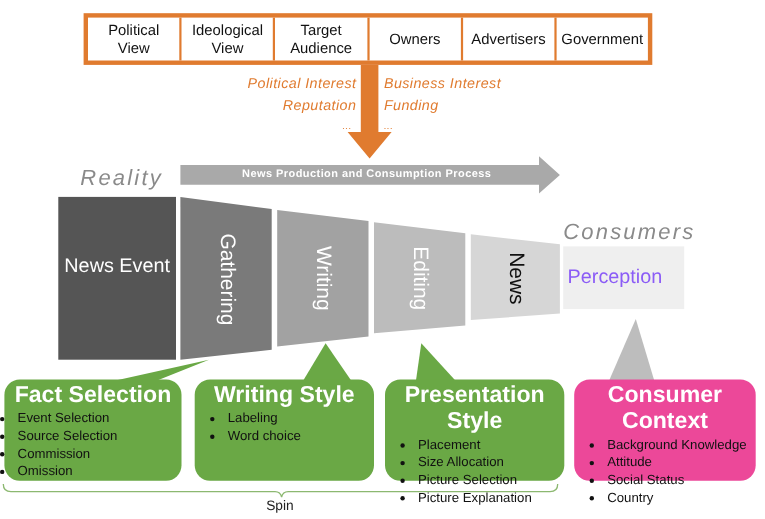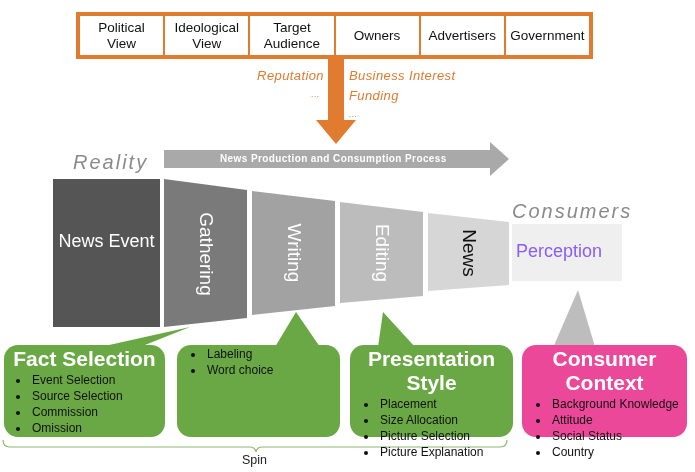--- a/index.html
+++ b/index.html
@@ -43,20 +43,21 @@
 
   <polygon points="100,347 190,327 140,347" fill="#6aa845"></polygon>
   <polygon points="275,347 296,312 320,347" fill="#6aa845"></polygon>
   <polygon points="378,347 383,312 415,347" fill="#6aa845"></polygon>
   <polygon points="552,350 578,290 596,350" fill="#bdbdbd"></polygon>
 
   <path d="M3,440 Q3,447 10,447 L250,447 Q255,447 256,452 Q257,447 262,447 L500,447 Q507,447 507,440" fill="none" stroke="#8cb870" stroke-width="1.2"></path>
 </svg>
 
 <div class="abs orange-it" style="left:200px;top:66px;width:124px;text-align:right;">
+  <div>Political Interest</div>
   <div>Reputation</div>
   <div style="font-size:9px;line-height:16px;padding-right:4px;">...</div>
 </div>
 <div class="abs orange-it" style="left:349px;top:66px;width:140px;">
   <div>Business Interest</div>
   <div>Funding</div>
   <div style="font-size:9px;line-height:16px;">...</div>
 </div>
 
 <div class="abs gray-it" style="left:73px;top:151px;">Reality</div>
@@ -73,28 +74,29 @@
 <div class="abs" style="left:340px;top:210px;width:83px;height:86px;color:#fff;">
   <span class="vtext">Editing</span>
 </div>
 <div class="abs" style="left:428px;top:220px;width:81px;height:66px;color:#111;">
   <span class="vtext">News</span>
 </div>
 <div class="abs" style="left:512px;top:241px;width:94px;text-align:center;color:#8b5cf6;font-size:18px;">Perception</div>
 
 <div class="abs bubble" style="left:4px;top:345px;width:161px;height:92px;background:#6aa845;border-radius:14px;">
   <div class="bubble-title" style="color:#fff;">Fact Selection</div>
-  <ul style="padding-left:26px;">
+  <ul style="padding-left:10px;">
     <li>Event Selection</li>
     <li>Source Selection</li>
     <li>Commission</li>
     <li>Omission</li>
   </ul>
 </div>
 <div class="abs bubble" style="left:177px;top:345px;width:163px;height:92px;background:#6aa845;border-radius:14px;">
+  <div class="bubble-title" style="color:#fff;">Writing Style</div>
   <ul style="padding-left:28px;">
     <li>Labeling</li>
     <li>Word choice</li>
   </ul>
 </div>
 <div class="abs bubble" style="left:350px;top:345px;width:163px;height:92px;background:#6aa845;border-radius:14px;">
   <div class="bubble-title" style="color:#fff;">Presentation Style</div>
   <ul style="padding-left:28px;">
     <li>Placement</li>
     <li>Size Allocation</li>

